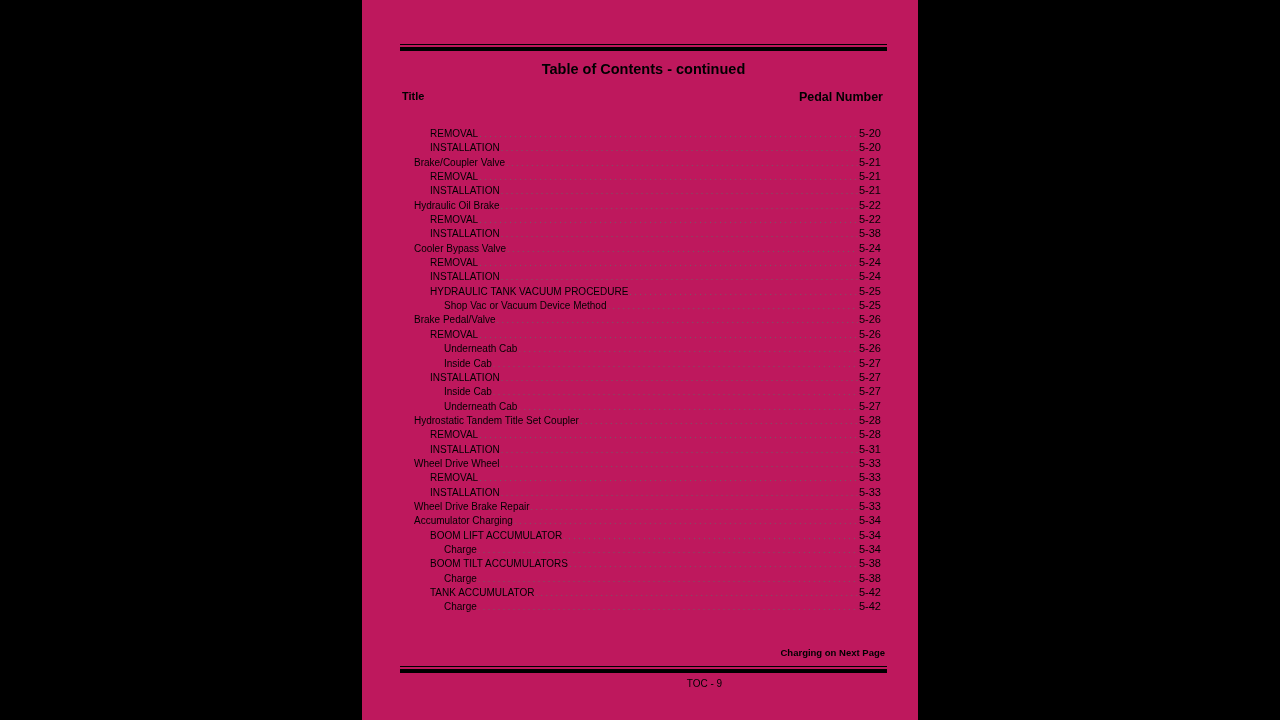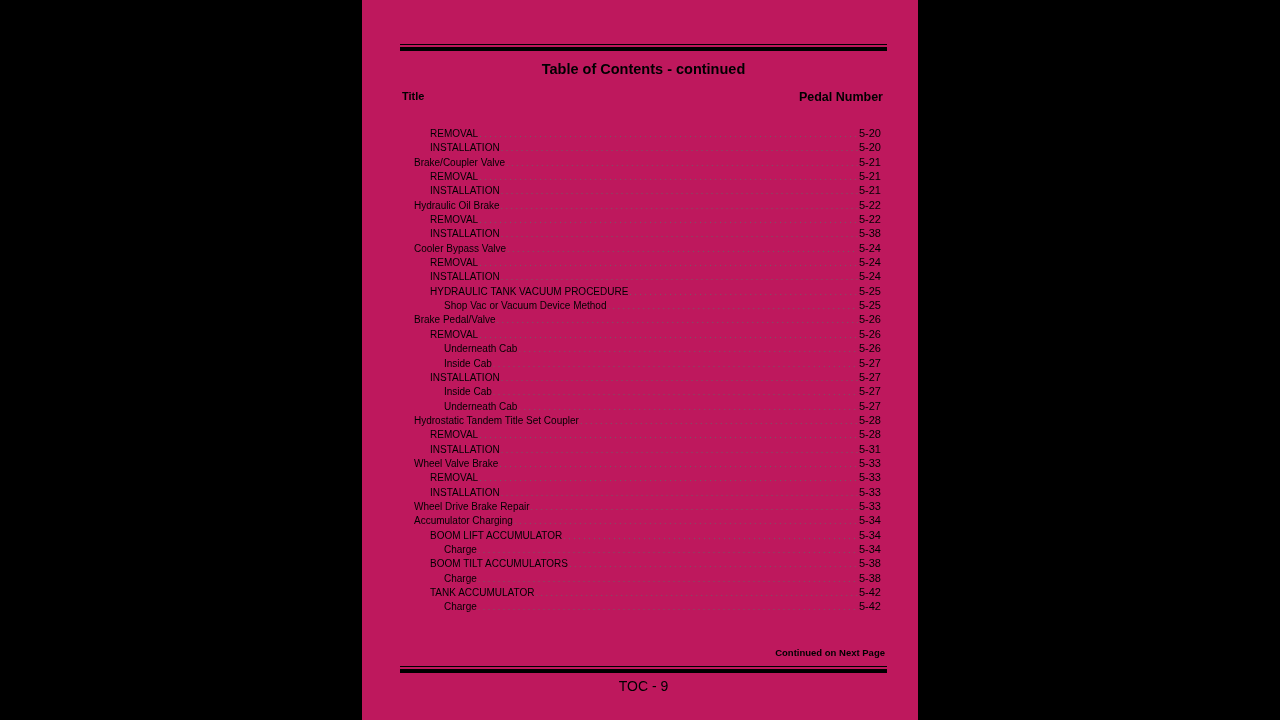--- a/index.html
+++ b/index.html
@@ -44,22 +44,22 @@
       letter-spacing: 0;
     }
     .toc .pg { font-size: 11px; }
     .continued {
       position: absolute; right: 33px; top: 647px;
       font-weight: bold; font-size: 9.5px;
     }
     .rule-bot-thin { position: absolute; left: 38px; top: 666px; width: 487px; height: 1px; background: #000; }
     .rule-bot-thick { position: absolute; left: 38px; top: 669px; width: 487px; height: 4px; background: #000; }
     .footer {
-      position: absolute; left: 0; top: 678px; width: 563px;
-      text-align: center; font-size: 14px;
+      position: absolute; left: 16px; top: 678px; width: 563px;
+      text-align: center; font-size: 10px; padding-left: 45px;
     }
   </style>
 </head>
 <body>
 
 <div class="page">
   <div class="rule-top-thin"></div>
   <div class="rule-top-thick"></div>
 
   <div class="doc-title">Table of Contents - continued</div>
@@ -176,21 +176,21 @@
         <span>REMOVAL</span>
         <span class="leader"></span>
         <span class="pg">5-28</span>
       </li>
       <li class="l2">
         <span>INSTALLATION</span>
         <span class="leader"></span>
         <span class="pg">5-31</span>
       </li>
       <li class="l1">
-        <span>Wheel Valve Brake</span>
+        <span>Wheel Drive Wheel</span>
         <span class="leader"></span>
         <span class="pg">5-33</span>
       </li>
       <li class="l2">
         <span>REMOVAL</span>
         <span class="leader"></span>
         <span class="pg">5-33</span>
       </li>
       <li class="l2">
         <span>INSTALLATION</span>
@@ -232,17 +232,17 @@
         <span class="leader"></span>
         <span class="pg">5-42</span>
       </li>
       <li class="l3">
         <span>Charge</span>
         <span class="leader"></span>
         <span class="pg">5-42</span>
       </li>
     </ul>
 
-  <div class="continued">Continued on Next Page</div>
+  <div class="continued">Charging on Next Page</div>
   <div class="rule-bot-thin"></div>
   <div class="rule-bot-thick"></div>
   <div class="footer">TOC - 9</div>
 </div>
 
 </body></html>

